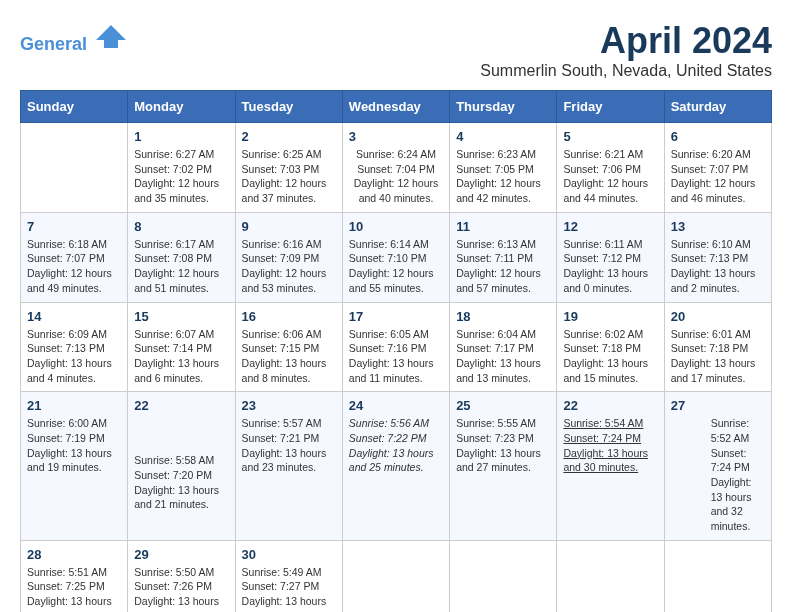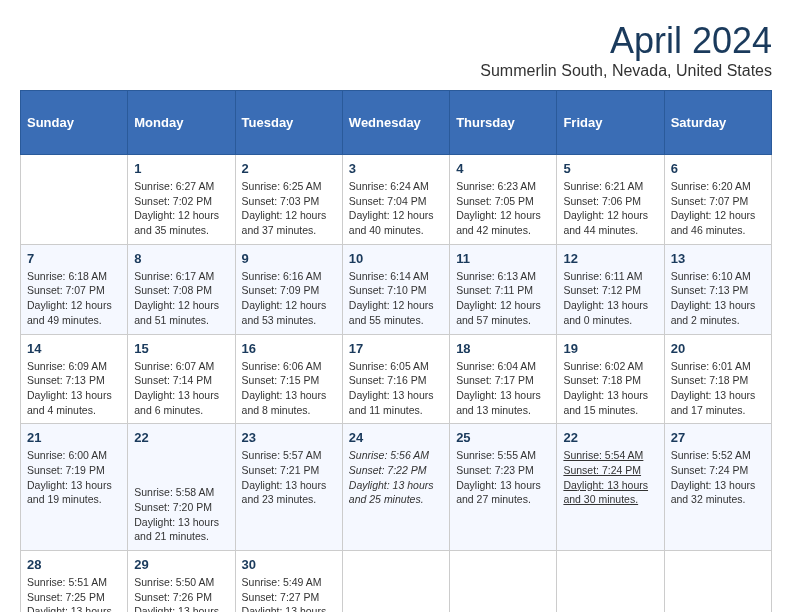--- a/index.html
+++ b/index.html
@@ -32,37 +32,37 @@
     .logo-icon {
       width: 30px;
       height: 30px;
       margin-left: 4px;
     }
     .title-block {
       text-align: right;
     }
     .month-title {
       font-size: 36px;
-      font-weight: normal;
+      font-weight: bold;
       color: #1a3a5c;
     }
     .location {
       font-size: 16px;
       color: #333;
     }
     table {
       width: 100%;
       border-collapse: collapse;
     }
     thead tr {
       background-color: #3a6db5;
       color: #fff;
     }
     thead th {
-      padding: 24px 6px;
+      padding: 8px 6px;
       font-size: 13px;
       font-weight: bold;
       text-align: left;
       border: 1px solid #2a5a9a;
     }
     tbody tr {
       vertical-align: top;
     }
     tbody td {
       border: 1px solid #ccc;
@@ -93,20 +93,29 @@
     td.empty {
       background-color: #fff;
     }
   </style>
 </head>
 <body>
 
 <div class="header">
   <div class="logo">
     <div>
+      <div style="display:flex;align-items:center;">
+        <div class="logo-text">
+          <span>General</span>
+          <svg class="logo-icon" viewBox="0 0 30 30">
+            <polygon points="0,20 15,5 30,20 22,20 22,28 8,28 8,20" fill="#4a90d9"></polygon>
+          </svg>
+        </div>
+        <div></div>
+      </div>
     </div>
   </div>
   <div class="title-block">
     <div class="month-title">April 2024</div>
     <div class="location">Summerlin South, Nevada, United States</div>
   </div>
 </div>
 
 <table>
   <thead>
@@ -132,21 +141,21 @@
         </td>
         <td>
           <span class="day-number">2</span>
           <div class="day-info" style="white-space: pre-line;">Sunrise: 6:25 AM
 Sunset: 7:03 PM
 Daylight: 12 hours
 and 37 minutes.</div>
         </td>
         <td>
           <span class="day-number">3</span>
-          <div class="day-info" style="white-space: pre-line;">Sunrise: 6:24 AM
+          <div class="day-info" style="white-space: pre-line; text-align: center;">Sunrise: 6:24 AM
 Sunset: 7:04 PM
 Daylight: 12 hours
 and 40 minutes.</div>
         </td>
         <td>
           <span class="day-number">4</span>
           <div class="day-info" style="white-space: pre-line;">Sunrise: 6:23 AM
 Sunset: 7:05 PM
 Daylight: 12 hours
 and 42 minutes.</div>
@@ -306,21 +315,21 @@
         </td>
         <td>
           <span class="day-number">22</span>
           <div class="day-info" style="white-space: pre-line; text-decoration: underline;">Sunrise: 5:54 AM
 Sunset: 7:24 PM
 Daylight: 13 hours
 and 30 minutes.</div>
         </td>
         <td>
           <span class="day-number">27</span>
-          <div class="day-info" style="white-space: pre-line;">Sunrise: 5:52 AM
+          <div class="day-info" style="white-space: pre-line; margin-left: 40px;">Sunrise: 5:52 AM
 Sunset: 7:24 PM
 Daylight: 13 hours
 and 32 minutes.</div>
         </td>
       </tr>
       <tr>
         <td>
           <span class="day-number">28</span>
           <div class="day-info" style="white-space: pre-line;">Sunrise: 5:51 AM
 Sunset: 7:25 PM

